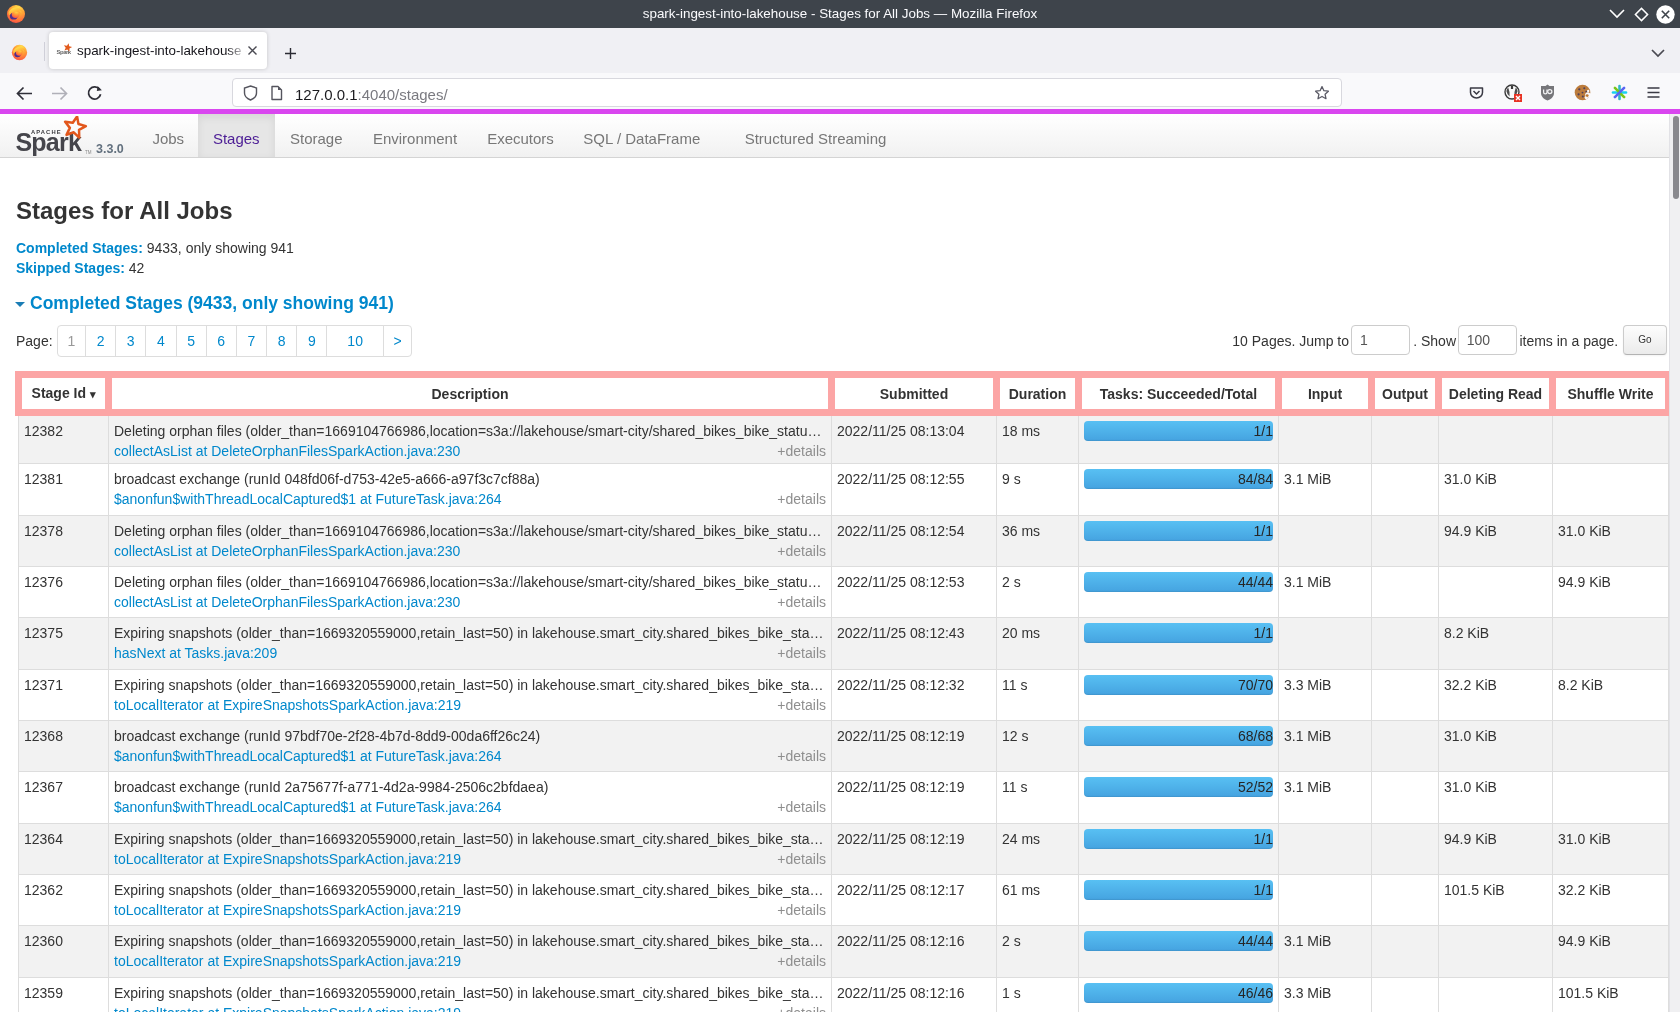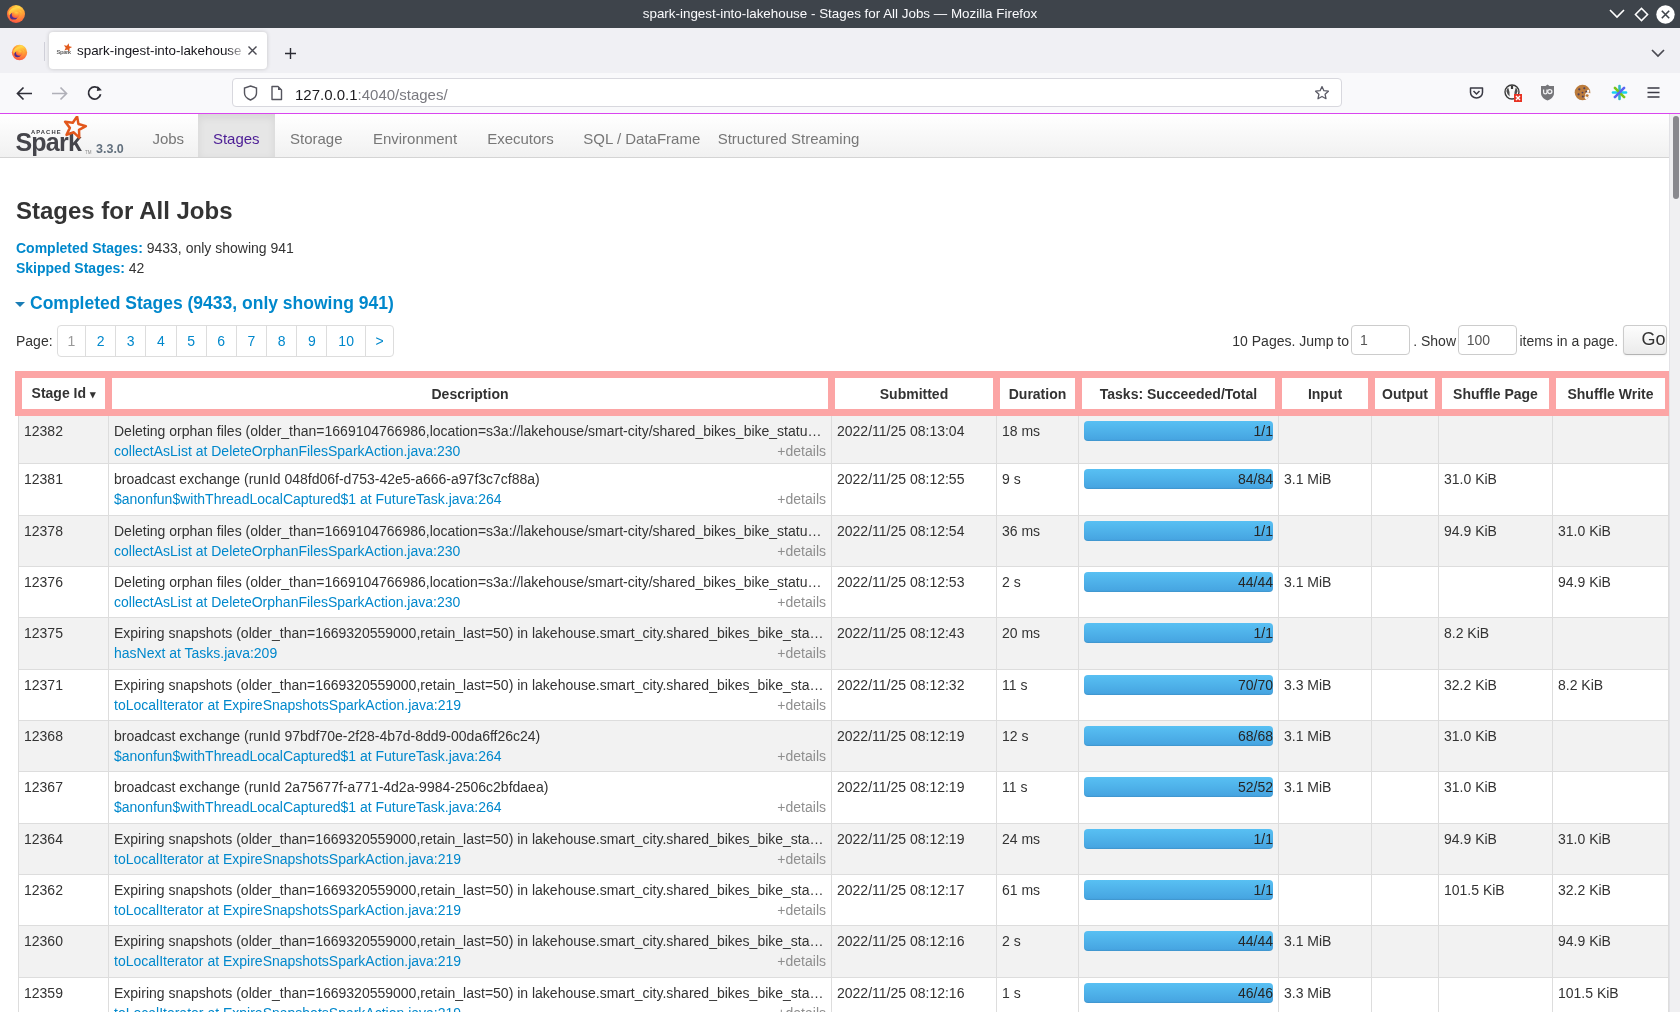--- a/index.html
+++ b/index.html
@@ -1,41 +1,41 @@
 <!DOCTYPE html>
 <html><head><meta charset="utf-8"><style>
 *{margin:0;padding:0;box-sizing:border-box}
 html,body{width:1680px;height:1012px;overflow:hidden;background:#fff;font-family:"Liberation Sans",sans-serif;}
 .abs{position:absolute}
 #titlebar{position:absolute;left:0;top:0;width:1680px;height:28px;background:#3e444b;color:#fbfbfe;font-size:13.4px;line-height:28px;text-align:center}
 #tabbar{position:absolute;left:0;top:28px;width:1680px;height:45px;background:#f0f0f4}
 #tab{position:absolute;left:49px;top:3.5px;width:218px;height:37px;background:#fff;border-radius:4px;box-shadow:0 0 4px rgba(0,0,0,.18)}
 #tabtitle{position:absolute;left:28px;top:0;width:172px;height:37px;line-height:37px;font-size:13.4px;color:#15141a;white-space:nowrap;overflow:hidden;-webkit-mask-image:linear-gradient(to right,#000 150px,transparent 170px);mask-image:linear-gradient(to right,#000 150px,transparent 170px)}
-#toolbar{position:absolute;left:0;top:73px;width:1680px;height:41px;background:#f9f9fb;border-bottom:1px solid #d946ef}
+#toolbar{position:absolute;left:0;top:73px;width:1680px;height:41px;background:#f9f9fb;border-bottom:5px solid #d946ef}
 #urlbar{position:absolute;left:232px;top:4.5px;width:1110px;height:29px;background:#fff;border:1px solid #d8d8de;border-radius:4px}
 #urltext{position:absolute;left:62px;top:2px;height:27px;line-height:27px;font-size:15px;color:#1b1b1f;white-space:nowrap}
 #sparknav{position:absolute;left:0;top:114px;width:1680px;height:44px;background:linear-gradient(#ffffff,#f1f1f1);border-bottom:1px solid #d4d4d4}
 .navitem{position:absolute;top:0;height:43px;line-height:50px;text-align:center;font-size:15px;color:#777}
 .navitem.active{background:#e6e6e6;color:#4c1d95;box-shadow:inset 0 3px 8px rgba(0,0,0,.08)}
 #appname{position:absolute;top:0;height:43px;line-height:51px;right:12px;font-size:15px;color:#777}
 #content{position:absolute;left:0;top:158px;width:1680px;height:854px;background:#fff}
 h3.pagetitle{position:absolute;left:16px;top:39.4px;font-size:24px;line-height:28px;font-weight:bold;color:#333}
 .sumline{position:absolute;left:16px;font-size:14px;line-height:20px;color:#333}
 .sumline a{color:#0088cc;font-weight:bold;text-decoration:none}
 .h4c{position:absolute;left:30px;top:135.8px;font-size:17.5px;line-height:18px;font-weight:bold;color:#0088cc}
 .caret{position:absolute;left:14.5px;top:144px;width:0;height:0;border-left:5.2px solid transparent;border-right:5.2px solid transparent;border-top:5px solid #1a7db5}
 .pglabel{position:absolute;left:16px;top:172.9px;font-size:14px;line-height:20px;color:#333}
 #pagination{position:absolute;left:57px;top:166.5px;height:32px;font-size:14px}
 #pagination a{display:inline-block;box-sizing:border-box;float:left;padding:0 10.7px;height:32px;line-height:30px;text-align:center;border:1px solid #ddd;margin-left:-1px;color:#0088cc;text-decoration:none;background:#fff}
 #pagination a.first{margin-left:0;border-radius:4px 0 0 4px;color:#999}
-#pagination a.wide{padding:0 11px}
+#pagination a.wide{padding:0 20px}
 #pagination a.last{border-radius:0 4px 4px 0}
 .jumpline{position:absolute;top:172.9px;font-size:14px;line-height:20px;color:#333}
 .jinput{position:absolute;top:167.4px;height:29.6px;border:1px solid #ccc;border-radius:4px;background:#fff;font-size:14px;line-height:28.5px;color:#555;padding-left:8px}
-#gobtn{position:absolute;left:1623.2px;top:167.4px;width:43.4px;height:29.6px;border:1px solid #ccc;border-bottom-color:#b3b3b3;border-radius:4px;background:linear-gradient(#fdfdfd,#ebebeb);font-size:18px;line-height:27px;color:#333;text-align:right;text-shadow:0 1px 1px rgba(255,255,255,.75);box-shadow:inset 0 1px 0 rgba(255,255,255,.2),0 1px 2px rgba(0,0,0,.05)}
+#gobtn{position:absolute;left:1623.2px;top:167.4px;width:43.4px;height:29.6px;border:1px solid #ccc;border-bottom-color:#b3b3b3;border-radius:4px;background:linear-gradient(#fdfdfd,#ebebeb);font-size:10px;line-height:27px;color:#333;text-align:center;text-shadow:0 1px 1px rgba(255,255,255,.75);box-shadow:inset 0 1px 0 rgba(255,255,255,.2),0 1px 2px rgba(0,0,0,.05)}
 #stagetable{position:absolute;left:15px;top:213px;width:1650px;border-collapse:collapse;table-layout:fixed;font-size:14px;color:#333}
 #stagetable th{border:7px solid #fca5a5;font-weight:bold;text-align:center;padding:5px 5px;height:20px;font-size:14px;line-height:20px}
 #stagetable td{border:1px solid #ddd;vertical-align:top;padding:5px 5px 0 5px;height:51.35px;line-height:20px;overflow:hidden}
 #stagetable tr.odd td{background:#f2f2f2}
 #stagetable a{color:#0088cc;text-decoration:none}
 .d1{white-space:nowrap;overflow:hidden;text-overflow:ellipsis;width:713px;line-height:20px}
 .d2{line-height:20px}
 .d2 .det{float:right;color:#8e8e8e}
 td.c-task{padding:4px 2.5px 0 2.5px}
 .progress{height:20px;border-radius:4px;background:linear-gradient(#58c0f3,#45a3e0);text-align:right;line-height:20px;color:#262626;box-shadow:inset 0 -1px 1px rgba(0,0,0,.08)}
@@ -181,21 +181,21 @@
       </g>
     <text x="72" y="38" font-size="4.5" fill="#888" font-family="Liberation Sans">TM</text>
   </svg>
   <div class="abs" style="left:96px;top:27.5px;font-size:12.5px;font-weight:bold;color:#62707e">3.3.0</div>
   <div class="navitem" style="left:138.5px;width:59.5px">Jobs</div>
   <div class="navitem active" style="left:197.5px;width:77.5px">Stages</div>
   <div class="navitem" style="left:275px;width:82.5px">Storage</div>
   <div class="navitem" style="left:357.5px;width:115px">Environment</div>
   <div class="navitem" style="left:472.5px;width:96px">Executors</div>
   <div class="navitem" style="left:568.5px;width:146.5px">SQL / DataFrame</div>
-  <div class="navitem" style="left:701px;width:175px">Structured Streaming</div>
+  <div class="navitem" style="left:728px;width:175px">Structured Streaming</div>
 </div>
 
 <div id="content">
   <h3 class="pagetitle">Stages for All Jobs</h3>
   <div class="sumline" style="top:80.1px"><a>Completed Stages:</a> 9433, only showing 941</div>
   <div class="sumline" style="top:100.1px"><a>Skipped Stages:</a> 42</div>
   <div class="caret"></div>
   <div class="h4c">Completed Stages (9433, only showing 941)</div>
   <div class="pglabel">Page:</div>
   <div id="pagination">
@@ -231,21 +231,21 @@
       </colgroup>
   <tbody>
         <tr>
           <th>Stage Id <span style="font-size:11px">▾</span></th>
           <th>Description</th>
           <th>Submitted</th>
           <th>Duration</th>
           <th>Tasks: Succeeded/Total</th>
           <th>Input</th>
           <th>Output</th>
-          <th>Shuffle Page</th>
+          <th>Deleting Read</th>
           <th>Shuffle Write</th>
         </tr>
   <tr class="odd">
           <td>12382</td>
           <td class="c-desc">
             <div class="d1">Deleting orphan files (older_than=1669104766986,location=s3a://lakehouse/smart-city/shared_bikes_bike_status_snapshot/metadata) in lakehouse.smart_city.shared_bikes_bike_status_snapshot</div>
             <div class="d2"><a>collectAsList at DeleteOrphanFilesSparkAction.java:230</a><span class="det">+details</span></div>
           </td>
           <td>2022/11/25 08:13:04</td>
           <td>18 ms</td>

